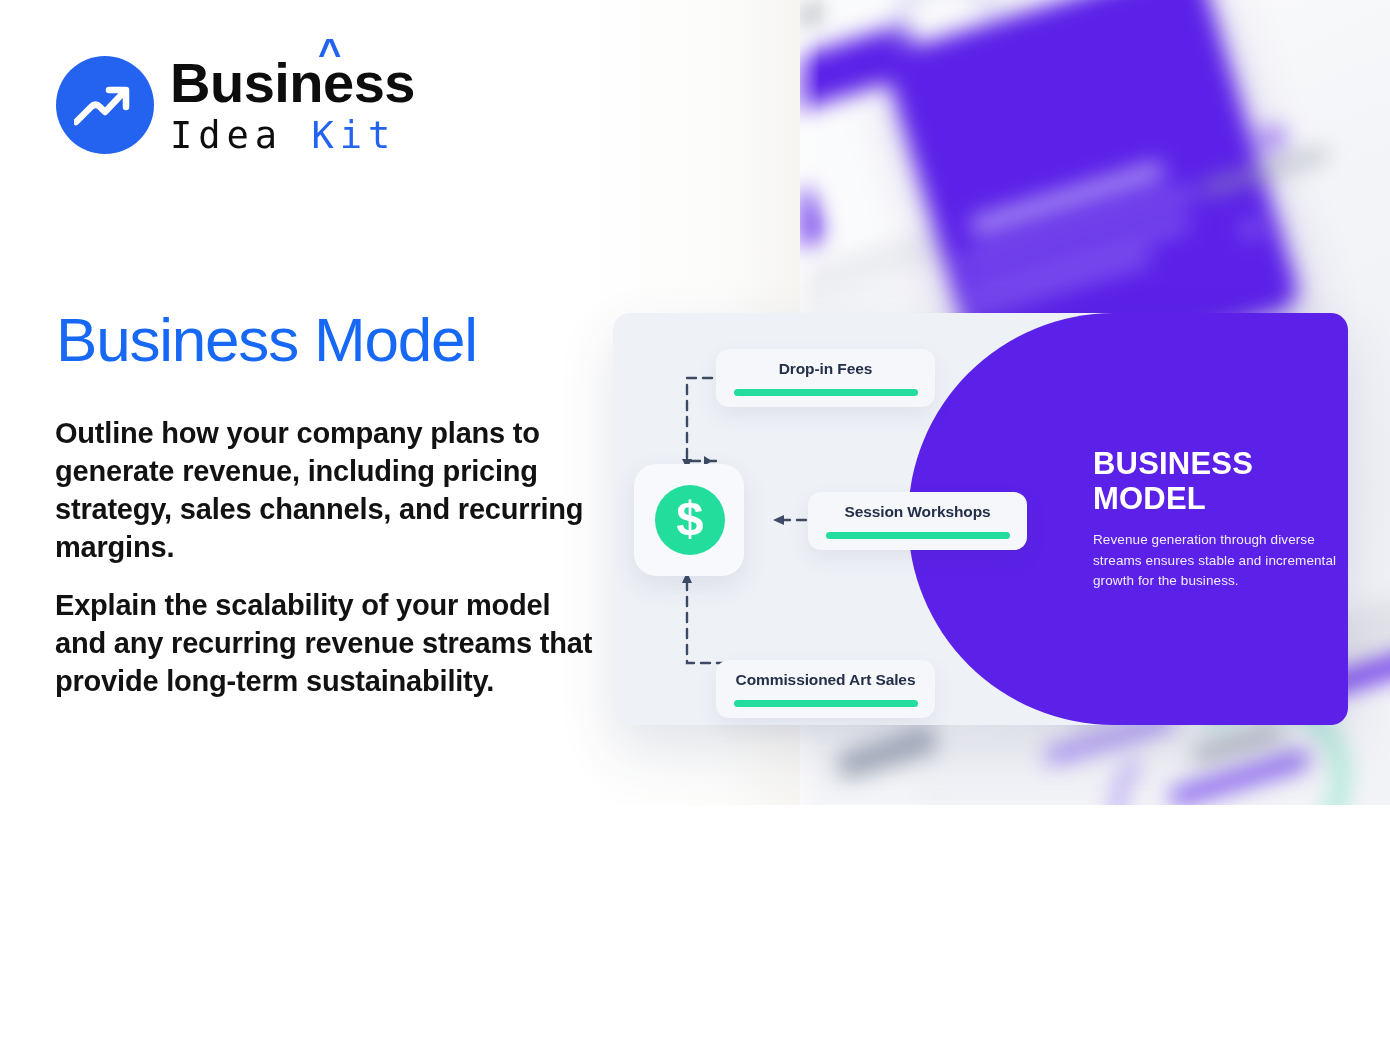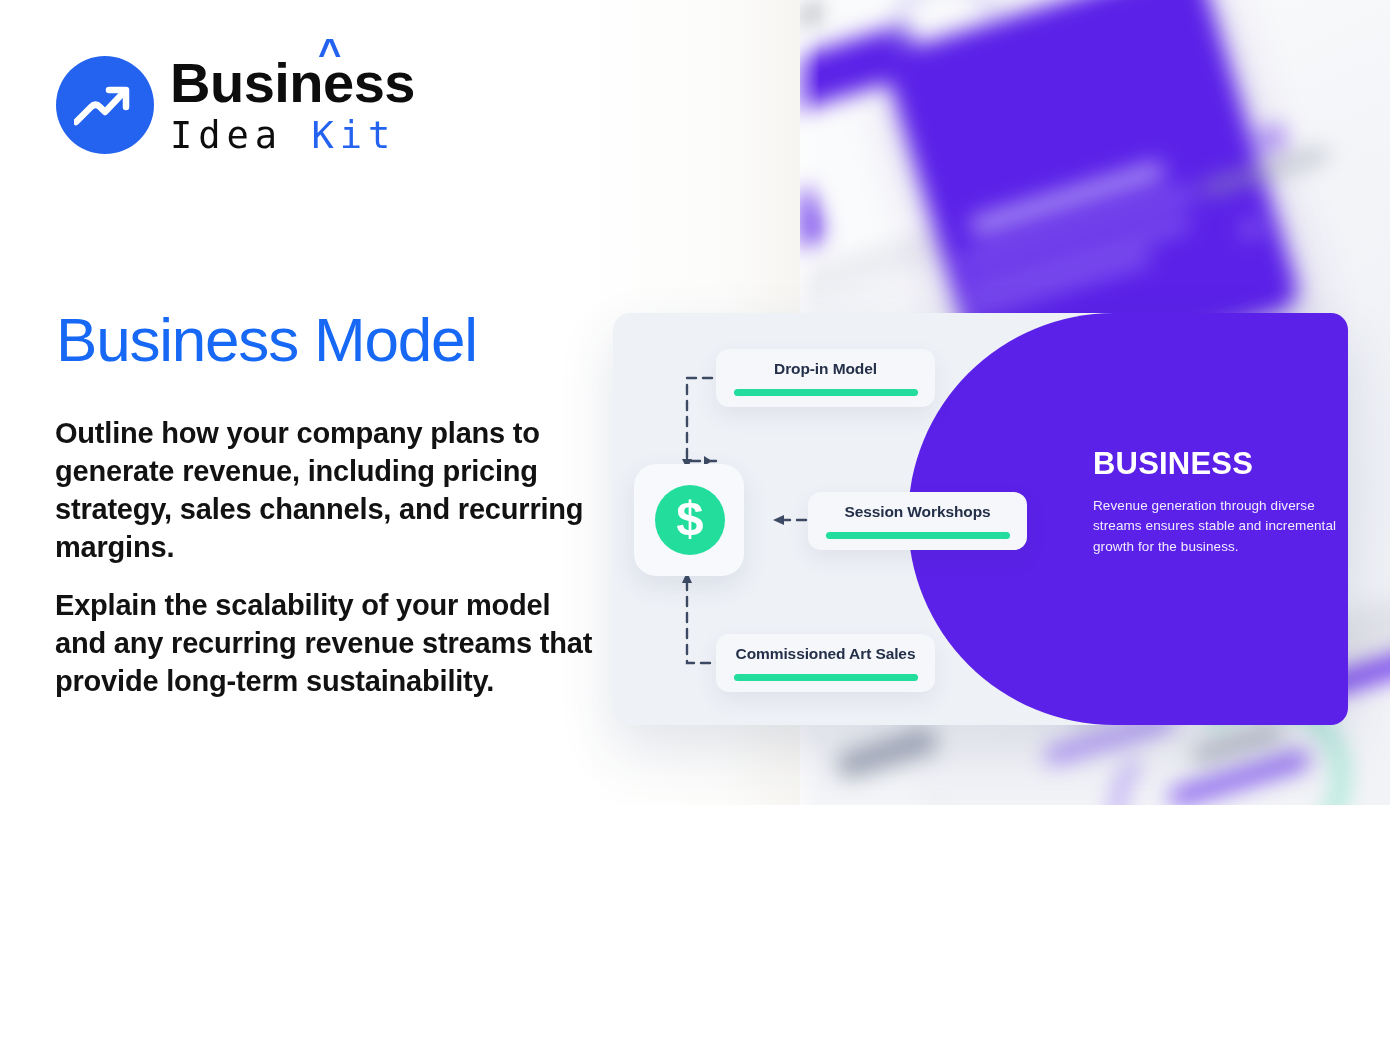--- a/index.html
+++ b/index.html
@@ -137,21 +137,21 @@
   .chip{ position:absolute; background:#f5f7fa; border-radius:13px;
     box-shadow:0 9px 22px rgba(60,70,120,.08); display:flex; flex-direction:column;
     align-items:center; justify-content:center; }
   .chip-label{ font-size:15.5px; font-weight:700; color:#243049; letter-spacing:-.1px; }
   .chip-bar{ height:7px; border-radius:4px; background:#22dd9b; margin-top:11px; }
 
   .chip-1{ left:716px; top:349px; width:219px; height:58px; }
   .chip-1 .chip-bar{ width:184px; }
   .chip-2{ left:808px; top:492px; width:219px; height:58px; }
   .chip-2 .chip-bar{ width:184px; }
-  .chip-3{ left:716px; top:634px; width:219px; height:58px; }
+  .chip-3{ left:716px; top:660px; width:219px; height:58px; }
   .chip-3 .chip-bar{ width:184px; }
 
   .connectors{ position:absolute; left:613px; top:313px; width:735px; height:412px;
      pointer-events:none; }
 
   
   .footer-bar{ position:absolute; left:0; top:942px; width:1390px; height:101px;
     background:#1668f5; }
 </style>
 </head>
@@ -241,33 +241,34 @@
     <polygon points="74,259 69,270 79,270" fill="#3d4a63"></polygon>
   </svg>
 
   <div class="hub">
     <div class="hub-circle">
       <span>$</span>
     </div>
   </div>
 
   <div class="chip chip-1">
-    <div class="chip-label">Drop-in Model</div>
+    <div class="chip-label">Drop-in Fees</div>
     <div class="chip-bar"></div>
   </div>
   <div class="chip chip-2">
     <div class="chip-label">Session Workshops</div>
     <div class="chip-bar"></div>
   </div>
   <div class="chip chip-3">
     <div class="chip-label">Commissioned Art Sales</div>
     <div class="chip-bar"></div>
   </div>
 
   <div class="blob-copy">
     <div class="blob-title">
       <div>BUSINESS</div>
+      <div>MODEL</div>
     </div>
     <div class="blob-sub">Revenue generation through diverse streams ensures stable and incremental growth for the business.</div>
   </div>
 
   <div class="footer-bar"></div>
 </div>
 
 </body></html>

